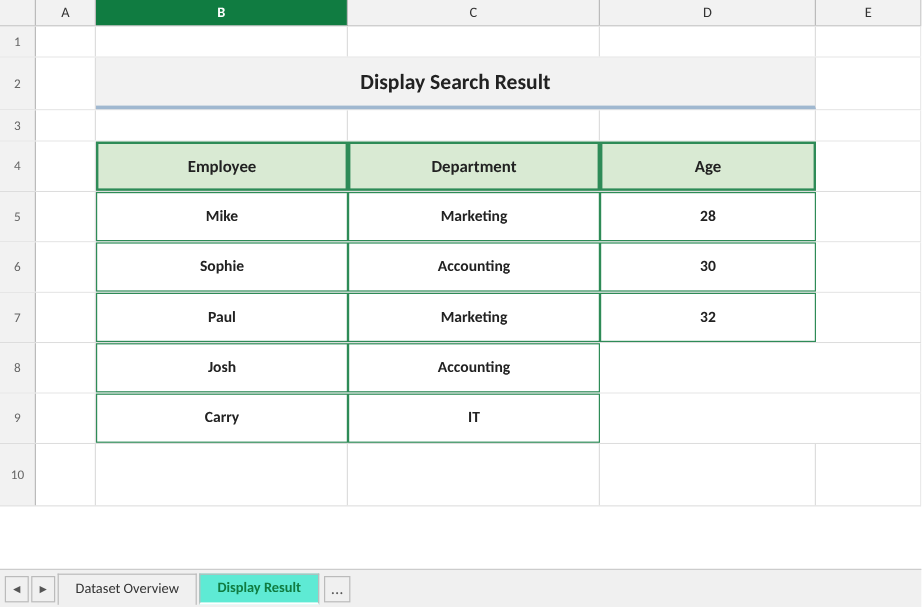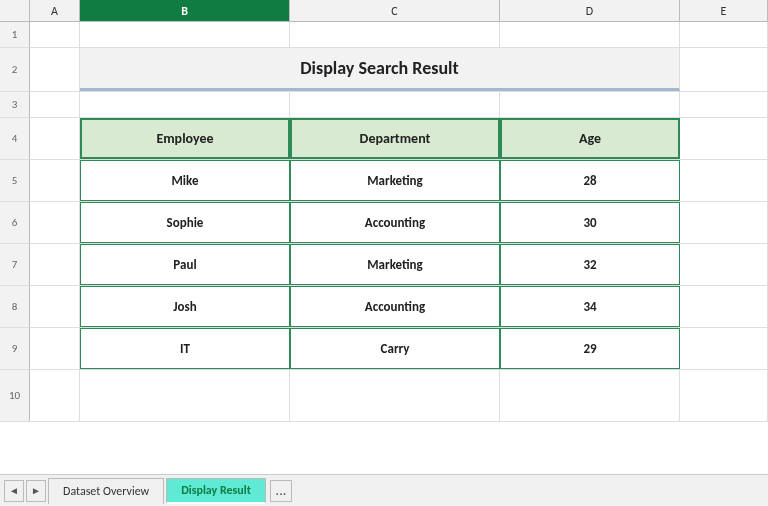--- a/index.html
+++ b/index.html
@@ -268,30 +268,28 @@
       <div class="cell col-c data-cell">Marketing</div>
       <div class="cell col-d data-cell">32</div>
       <div class="cell col-e"></div>
     </div>
 
     <div class="grid-row data-row">
       <div class="row-header">8</div>
       <div class="cell col-a"></div>
       <div class="cell col-b data-cell">Josh</div>
       <div class="cell col-c data-cell">Accounting</div>
-      <div class="cell col-d data-cell">34</div>
       <div class="cell col-e"></div>
     </div>
 
     <div class="grid-row data-row">
       <div class="row-header">9</div>
       <div class="cell col-a"></div>
+      <div class="cell col-b data-cell">Carry</div>
       <div class="cell col-c data-cell">IT</div>
-      <div class="cell col-b data-cell">Carry</div>
-      <div class="cell col-d data-cell">29</div>
       <div class="cell col-e"></div>
     </div>
 
     <div class="grid-row">
       <div class="row-header">10</div>
       <div class="cell col-a"></div>
       <div class="cell col-b"></div>
       <div class="cell col-c"></div>
       <div class="cell col-d"></div>
       <div class="cell col-e"></div>

